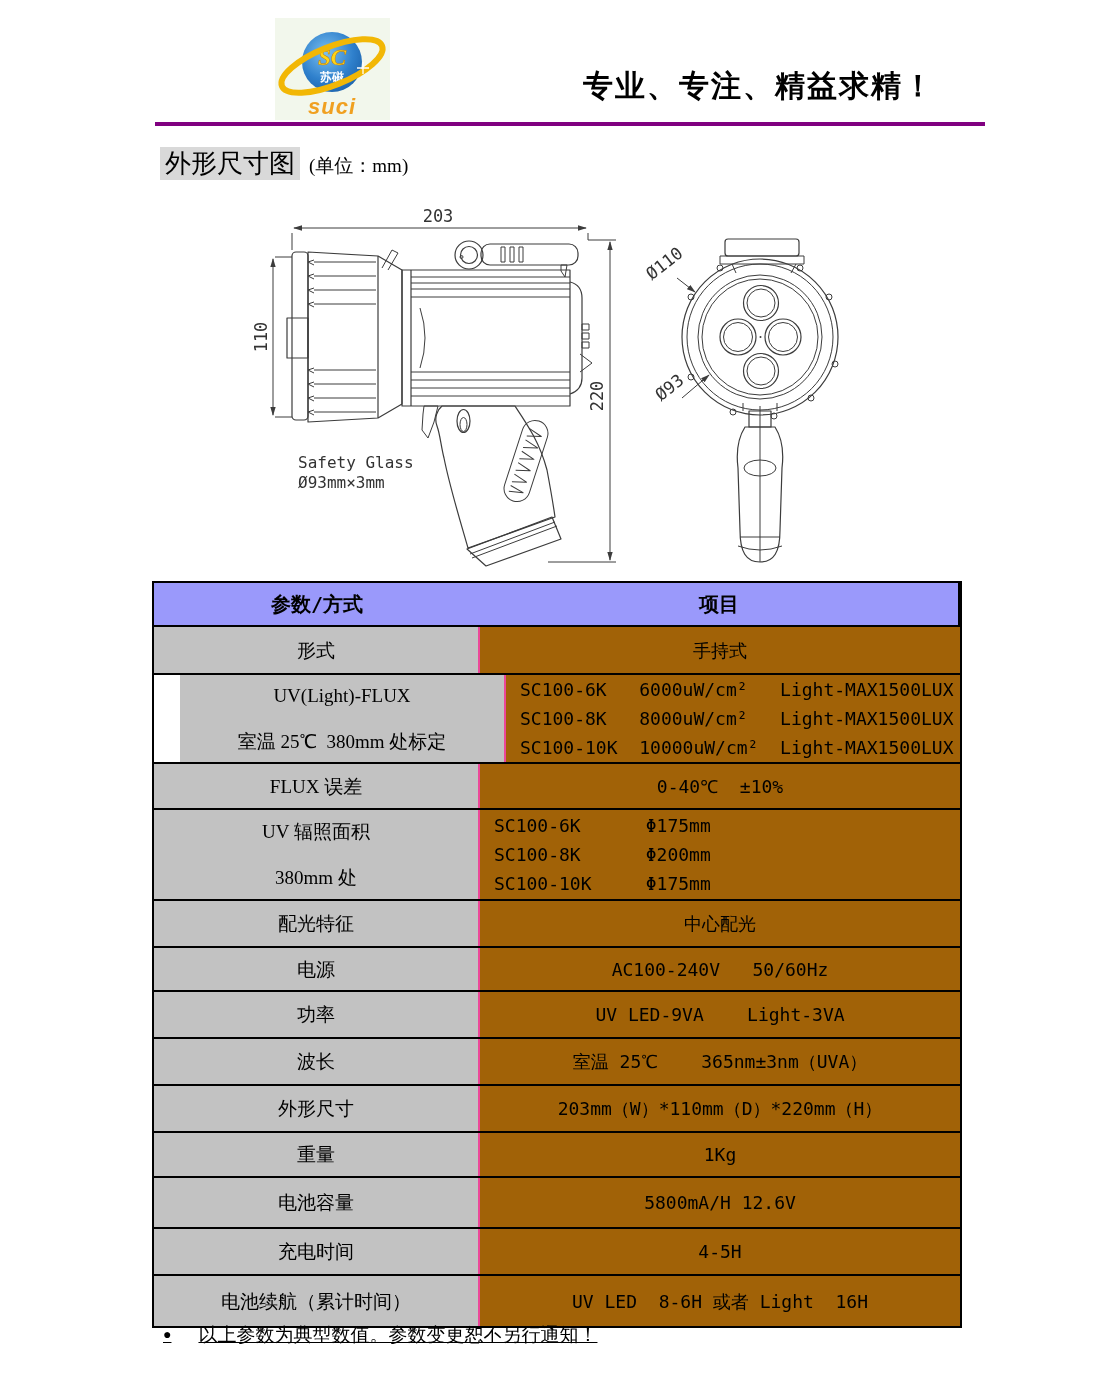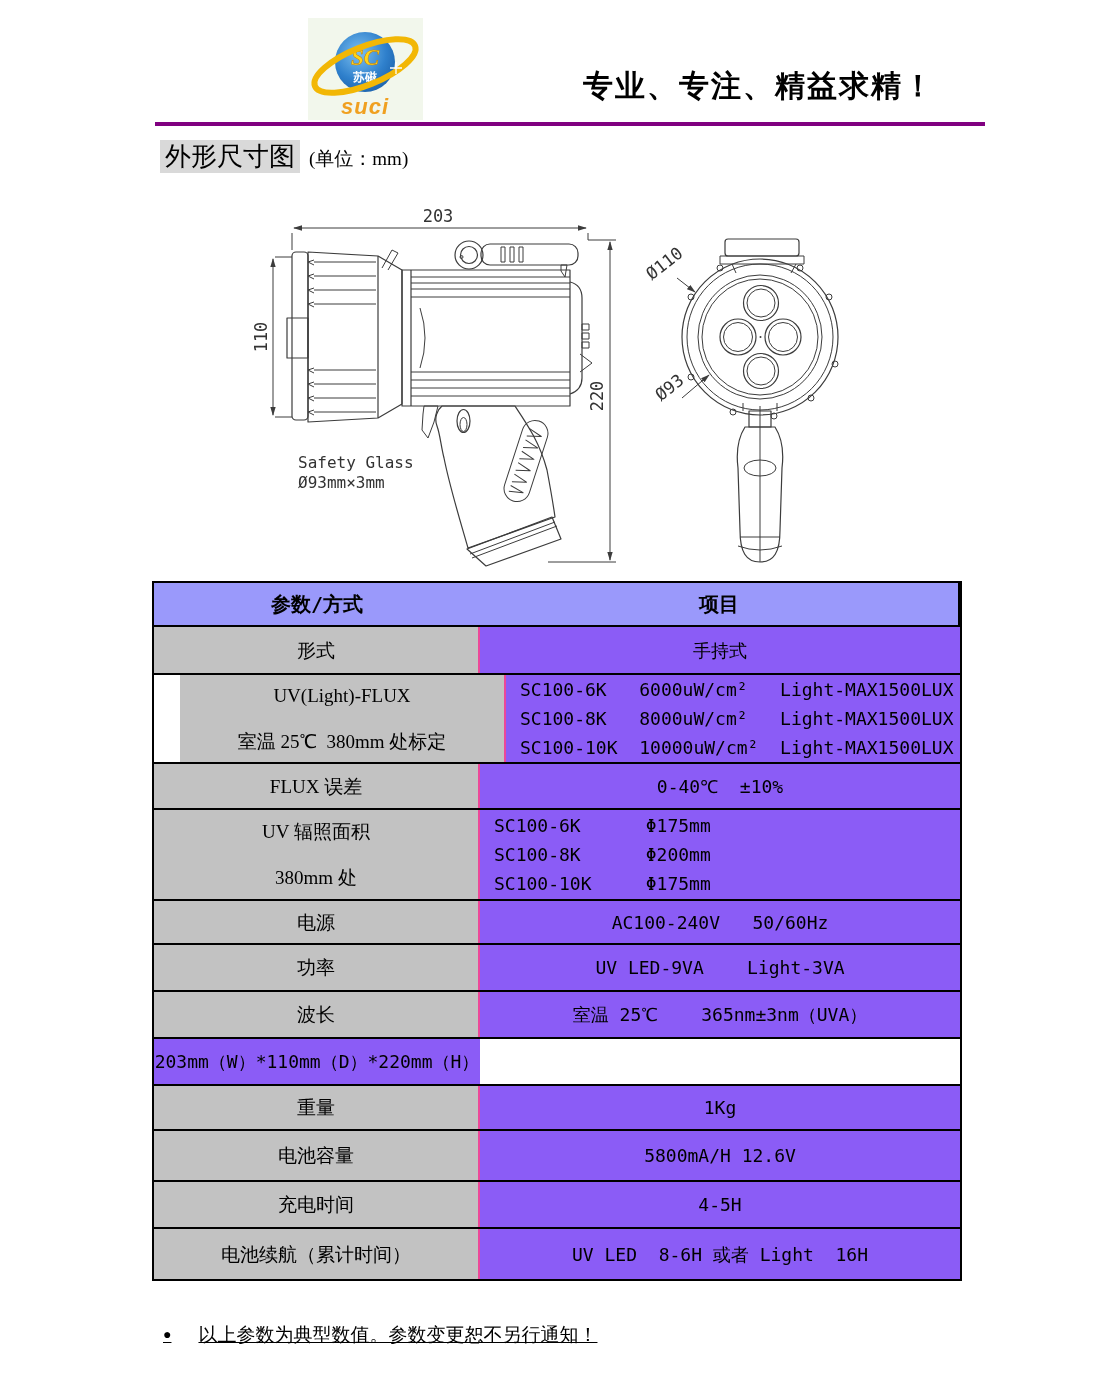--- a/index.html
+++ b/index.html
@@ -1,42 +1,42 @@
 <!DOCTYPE html>
 <html><head>
 <meta charset="utf-8">
 <style>
   html,body { margin:0; padding:0; background:#fff; }
   .page { position:relative; width:1094px; height:1399px; background:#fff; color:#000;
           font-family:"Liberation Serif", serif; overflow:hidden; }
 
   
-  .logo { position:absolute; left:275px; top:18px; width:115px; height:102px;margin-left:33px; }
+  .logo { position:absolute; left:275px; top:18px; width:115px; height:102px; }
   .slogan { position:absolute; left:583px; top:66px; font-size:30px; font-weight:bold;
             letter-spacing:2px; font-family:"Liberation Serif", serif; white-space:nowrap; }
   .rule { position:absolute; left:155px; top:122px; width:830px; height:4px; background:#800080; }
 
   
-  .title-row { position:absolute; left:160px; top:139px; white-space:nowrap; }
+  .title-row { position:absolute; left:160px; top:146px; white-space:nowrap; }
   .title-hl { font-size:26px; background:#d9d9d9; padding:2px 5px; }
   .title-unit { font-size:19px; margin-left:5px; }
 
   
   .drawing { position:absolute; left:230px; top:200px; width:730px; height:378px; }
   .drawing svg { width:100%; height:100%; }
   .drawing text { font-family:"DejaVu Sans Mono", monospace; fill:#333; stroke:none; }
 
   
   .spec-table { position:absolute; left:152px; top:581px; width:806px; border:2px solid #000; }
   .trow { display:grid; grid-template-columns:326px 1fr; border-top:2px solid #000; }
   .trow:first-child { border-top:none; }
   .tcell { display:flex; align-items:center; justify-content:center; text-align:center;
            white-space:pre-wrap; }
   .tlabel { background:#c2c2c2; border-right:2px solid #ec4899; font-size:19px; line-height:23px; }
-  .tvalue { background:#8b5cf6; font-family:"DejaVu Sans Mono", monospace; font-size:18px; line-height:29px; }
+  .tvalue { background:#a16207; font-family:"DejaVu Sans Mono", monospace; font-size:18px; line-height:29px; }
   .thead .tcell { background:#9a99fb; font-weight:bold; font-size:20px; }
   .thead .tlabel { border-right:2px solid #000; }
   .left .tvalue { justify-content:flex-start; text-align:left; padding-left:14px; }
   .h42 { min-height:42px; } .h43 { min-height:43px; } .h44 { min-height:44px; }
   .h45 { min-height:45px; } .h46 { min-height:46px; } .h49 { min-height:49px; }
   .h50 { min-height:50px; } .h87 { min-height:87px;padding-left:26px; } .h89 { min-height:89px; }
 
   
   .footnote { position:absolute; left:163px; top:1322px; font-size:19px; white-space:nowrap;text-decoration:underline; }
   .footnote .bullet { font-size:14px; margin-right:27px; vertical-align:2px; }
@@ -216,33 +216,38 @@
       <div class="tcell tvalue">0-40℃  ±10%</div>
     </div>
     <div class="trow h89 left">
       <div class="tcell tlabel">UV 辐照面积
 
 380mm 处</div>
       <div class="tcell tvalue">SC100-6K      Φ175mm
 SC100-8K      Φ200mm
 SC100-10K     Φ175mm</div>
     </div>
+    <div class="trow h45">
+      <div class="tcell tlabel">配光特征</div>
+      <div class="tcell tvalue">中心配光</div>
+    </div>
     <div class="trow h42">
       <div class="tcell tlabel">电源</div>
       <div class="tcell tvalue">AC100-240V   50/60Hz</div>
     </div>
     <div class="trow h45">
       <div class="tcell tlabel">功率</div>
       <div class="tcell tvalue">UV LED-9VA    Light-3VA</div>
     </div>
     <div class="trow h45">
       <div class="tcell tlabel">波长</div>
       <div class="tcell tvalue">室温 25℃    365nm±3nm（UVA）</div>
     </div>
     <div class="trow h45">
+      <div class="tcell tlabel">外形尺寸</div>
       <div class="tcell tvalue">203mm（W）*110mm（D）*220mm（H）</div>
     </div>
     <div class="trow h43">
       <div class="tcell tlabel">重量</div>
       <div class="tcell tvalue">1Kg</div>
     </div>
     <div class="trow h49">
       <div class="tcell tlabel">电池容量</div>
       <div class="tcell tvalue">5800mA/H 12.6V</div>
     </div>

